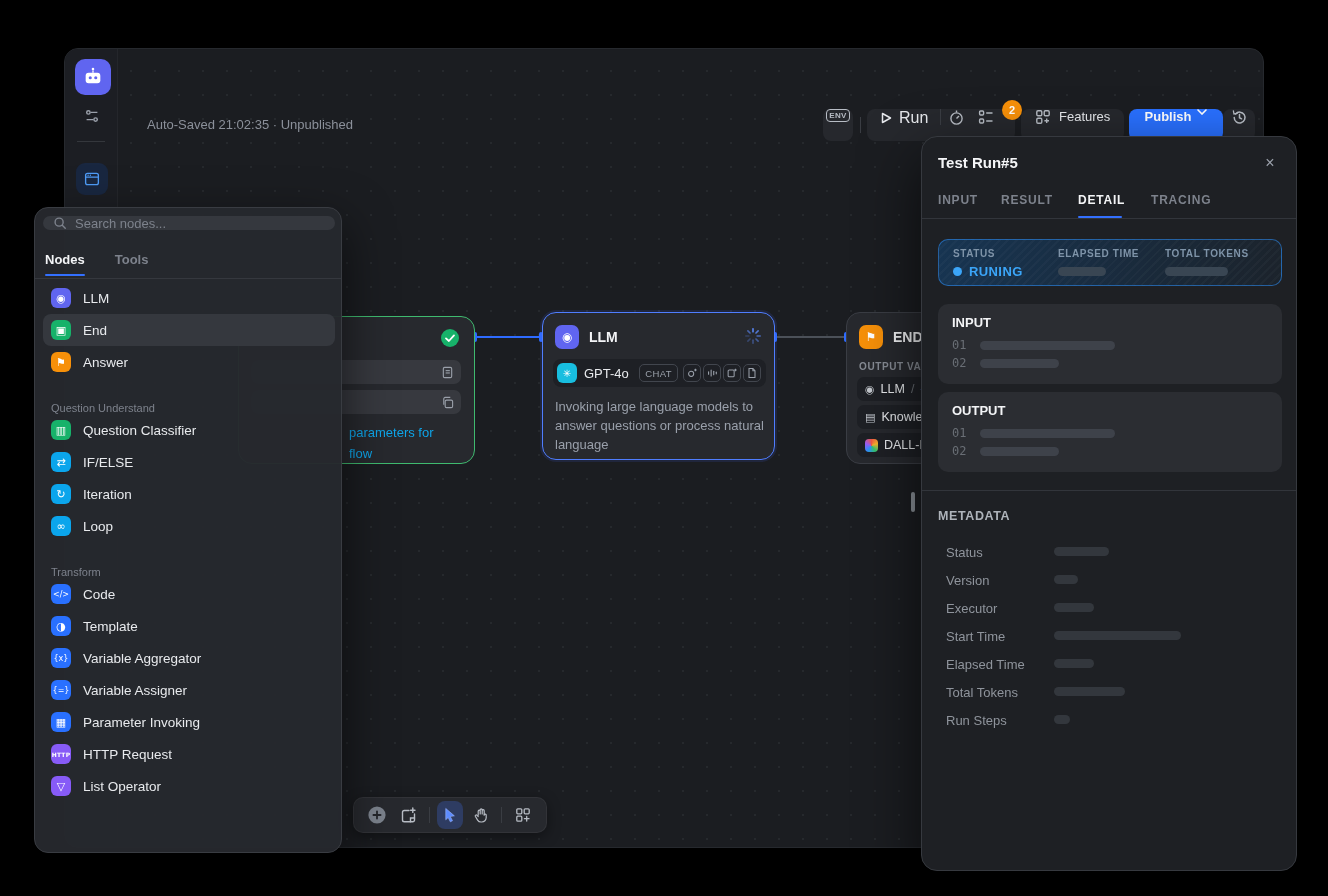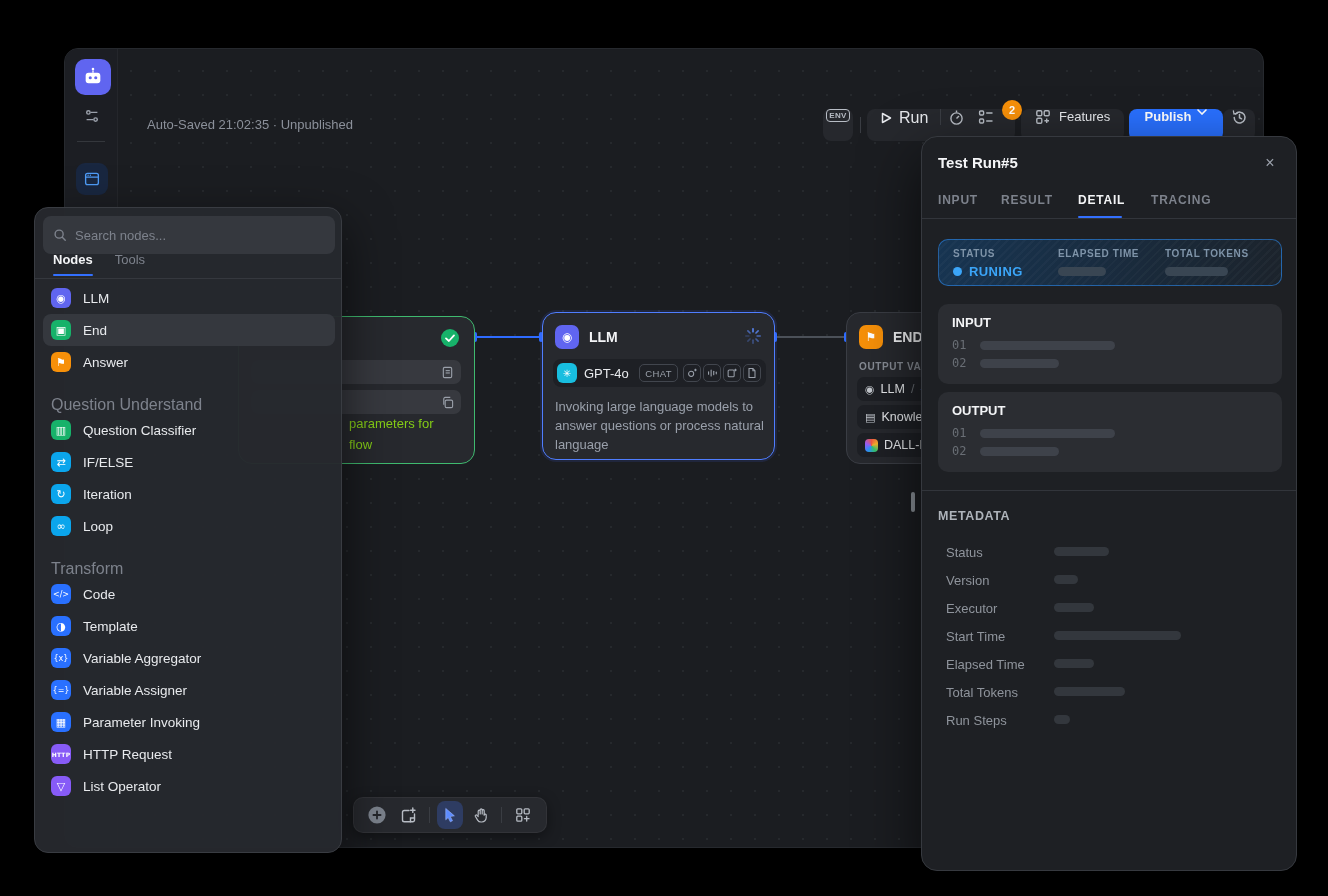--- a/index.html
+++ b/index.html
@@ -40,21 +40,21 @@
   .publish-btn { left:1064px; width:94px; background:#2970ff; color:#fff; font-weight:600;
     font-size:13px; justify-content:center; gap:6px; }
   .history-btn { left:1158px; width:32px; justify-content:center; }
 
   
   .node { position:absolute; background:#27292e; border-radius:14px; z-index:2; }
   .start-node { left:173px; top:267px; width:237px; height:148px; border:1.4px solid #3fba6f; }
   .check-bubble { position:absolute; right:15px; top:12px; width:18px; height:18px; }
   .field-row { position:absolute; left:12px; width:210px; height:24px; background:#37393f;
     border-radius:7px; display:flex; align-items:center; justify-content:flex-end; padding-right:7px; }
-  .start-desc { position:absolute; left:110px; top:96px; font-size:13px; color:#84cc16; line-height:21px; }
+  .start-desc { position:absolute; left:110px; top:105px; font-size:13px; color:#0ea5e9; line-height:21px; }
 
   .llm-node { left:477px; top:263px; width:233px; height:148px; border:1.4px solid #4f7dff;
     box-shadow:0 0 0 2px rgba(70,110,255,.12); }
   .n-head { position:absolute; left:12px; top:12px; display:flex; align-items:center; gap:10px; }
   .n-ic { width:24px; height:24px; border-radius:7px; display:flex; align-items:center;
     justify-content:center; color:#fff; font-size:12px; font-family:"DejaVu Sans", sans-serif; }
   .n-title { font-size:14px; font-weight:700; color:#f3f4f6; }
   .spinner { position:absolute; right:12px; top:14px; }
   .model-row { position:absolute; left:10px; top:46px; width:213px; height:28px; background:#1e2025;
     border-radius:8px; display:flex; align-items:center; padding:0 5px 0 4px; }
@@ -90,39 +90,39 @@
   .ct-btn.active { background:#2e3c62; }
   .ct-div { width:1px; height:16px; background:#3a3d43; margin:0 3px; }
 
   .resize-handle { position:absolute; left:846px; top:443px; width:4px; height:20px; border-radius:2px;
     background:#8a9097; z-index:7; }
 
   
   .node-panel { position:absolute; left:34px; top:207px; width:308px; height:646px; z-index:40;
     background:rgba(38,40,45,.97); border:1px solid #393c42; border-radius:14px;
     box-shadow:0 18px 50px rgba(0,0,0,.6); overflow:hidden; }
-  .search-box { position:absolute; left:8px; top:8px; width:292px; height:38px; background:#35383e;
+  .search-box { position:absolute; left:8px; top:8px; width:292px; height:14px; background:#35383e;
     border-radius:8px; display:flex; align-items:center; padding:0 10px; gap:8px; }
   .search-ph { font-size:13px; color:#7d828c; }
-  .np-tabs { position:absolute; left:18px; top:44px; display:flex; gap:22px; }
+  .np-tabs { position:absolute; left:10px; top:44px; display:flex; gap:30px; }
   .np-tab { font-size:13px; font-weight:700; color:#f3f4f6; padding-bottom:9px; position:relative; }
-  .np-tab.inactive { color:#7d828c; font-weight:400; }
+  .np-tab.inactive { color:#7d828c; font-weight:700; }
   .np-tab.active:after { content:""; position:absolute; left:0; right:0; bottom:0; height:2px;
     background:#3370ff; border-radius:1px; }
   .np-divider { position:absolute; left:0; top:70px; width:100%; height:1px; background:#35383e; }
   .np-list { position:absolute; left:8px; top:74px; width:292px; }
   .np-item { height:32px; display:flex; align-items:center; gap:12px; padding:0 8px; border-radius:8px; }
   .np-item.hover { background:#35383e; }
   .np-glyph { width:20px; height:20px; border-radius:6px; color:#fff; display:flex; align-items:center;
     justify-content:center; font-size:11px; font-family:"DejaVu Sans", sans-serif; flex:none; }
   .np-glyph.g8 { font-size:8px; }
   .np-glyph.g6 { font-size:6px; font-weight:700; letter-spacing:.2px; }
   .np-label { font-size:13.5px; color:#e8eaed; }
   .np-header { height:22px; margin-top:14px; display:flex; align-items:flex-end; padding:0 8px;
-    font-size:16px; color:#7d828c; }
+    font-size:11px; color:#7d828c; }
 
   
   .run-panel { position:absolute; left:921px; top:136px; width:376px; height:735px; z-index:50;
     background:#1e2024; border:1px solid #36393f; border-radius:16px;
     box-shadow:0 22px 60px rgba(0,0,0,.65); overflow:hidden; }
   .rp-title { position:absolute; left:16px; top:17px; font-size:15px; font-weight:700; color:#f5f6f8; }
   .rp-close { position:absolute; right:14px; top:14px; width:24px; height:24px; display:flex;
     align-items:center; justify-content:center; color:#9aa0aa; font-size:16px; }
   .rp-tabs { position:absolute; left:16px; top:56px; display:flex; }
   .rp-tab { font-size:12px; font-weight:700; letter-spacing:.8px; color:#7d828c; position:relative; padding-bottom:16px; }

